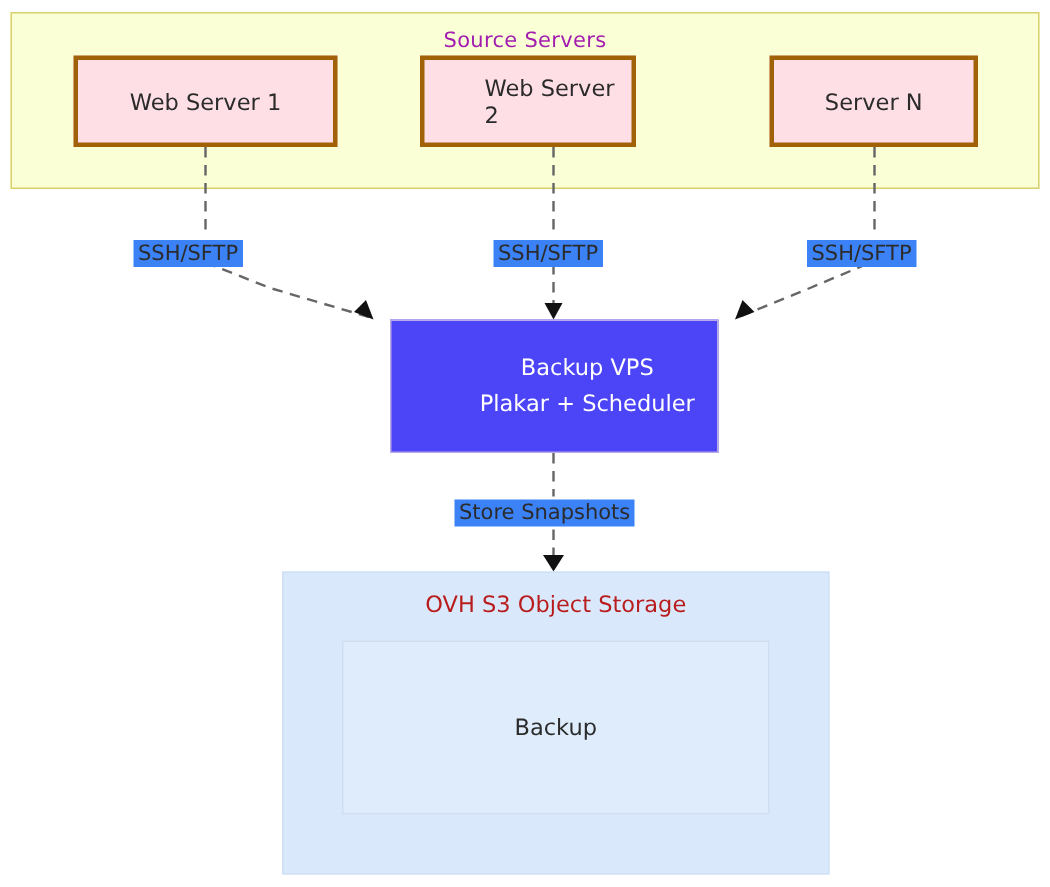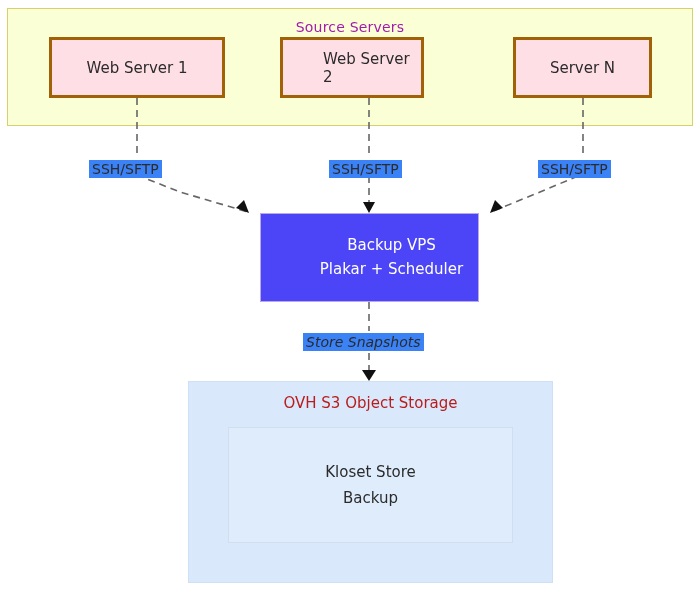--- a/index.html
+++ b/index.html
@@ -119,21 +119,21 @@
     position: absolute;
     background: #3b82f6;
     color: #2b2b2b;
     font-size: 14px;
     padding: 1px 3px;
     white-space: nowrap;
   }
   #lbl-ssh0 { left: 89px;  top: 160px; }
   #lbl-ssh1 { left: 329px; top: 160px; }
   #lbl-ssh2 { left: 538px; top: 160px; }
-  #lbl-store { left: 303px; top: 333px; font-style: italic; }
+  #lbl-store { left: 303px; top: 333px; }
 
   
   #edges {
     position: absolute;
     left: 0;
     top: 0;
     width: 700px;
     height: 591px;
     pointer-events: none;
   }
@@ -190,17 +190,16 @@
     <div>Plakar + Scheduler</div>
   </div>
 
   <div class="edge-label" id="lbl-store">Store Snapshots</div>
 
   <div class="storage-group">
     <div class="storage-title">OVH S3 Object Storage</div>
   </div>
 
   <div class="kloset-node">
-    <div>Kloset Store</div>
     <div>Backup</div>
   </div>
 
 </div>
 
 </body></html>

